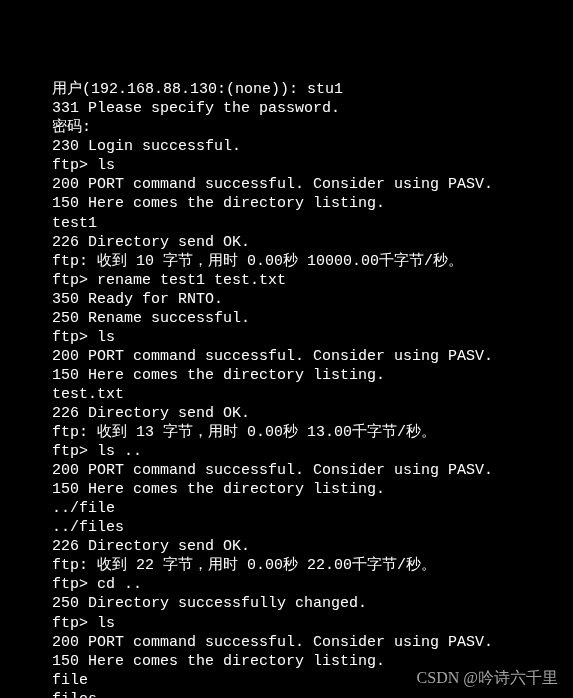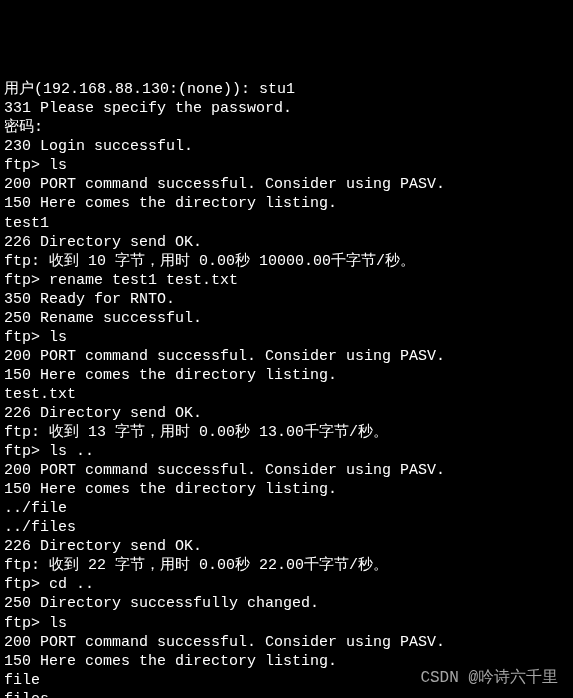--- a/index.html
+++ b/index.html
@@ -19,25 +19,26 @@
     }
     .terminal-output {
       white-space: pre-wrap;
       word-break: break-all;
     }
     .watermark {
       position: absolute;
       bottom: 10px;
       right: 15px;
       color: rgba(220, 220, 220, 0.75);
-      font-family: Liberation Mono, monospace;
+      font-family: Liberation Serif, serif;
       font-size: 16px;
     }
     .line {
       display: block;
+      margin-left: 48px;
     }
   </style>
 </head>
 <body>
 
 
 
 <div class="terminal-output"><span class="line">用户(192.168.88.130:(none)): stu1</span><span class="line">331 Please specify the password.</span><span class="line">密码:</span><span class="line">230 Login successful.</span><span class="line">ftp&gt; ls</span><span class="line">200 PORT command successful. Consider using PASV.</span><span class="line">150 Here comes the directory listing.</span><span class="line">test1</span><span class="line">226 Directory send OK.</span><span class="line">ftp: 收到 10 字节，用时 0.00秒 10000.00千字节/秒。</span><span class="line">ftp&gt; rename test1 test.txt</span><span class="line">350 Ready for RNTO.</span><span class="line">250 Rename successful.</span><span class="line">ftp&gt; ls</span><span class="line">200 PORT command successful. Consider using PASV.</span><span class="line">150 Here comes the directory listing.</span><span class="line">test.txt</span><span class="line">226 Directory send OK.</span><span class="line">ftp: 收到 13 字节，用时 0.00秒 13.00千字节/秒。</span><span class="line">ftp&gt; ls ..</span><span class="line">200 PORT command successful. Consider using PASV.</span><span class="line">150 Here comes the directory listing.</span><span class="line">../file</span><span class="line">../files</span><span class="line">226 Directory send OK.</span><span class="line">ftp: 收到 22 字节，用时 0.00秒 22.00千字节/秒。</span><span class="line">ftp&gt; cd ..</span><span class="line">250 Directory successfully changed.</span><span class="line">ftp&gt; ls</span><span class="line">200 PORT command successful. Consider using PASV.</span><span class="line">150 Here comes the directory listing.</span><span class="line">file</span><span class="line">files</span></div>
 
 <div class="watermark">CSDN @吟诗六千里</div>

